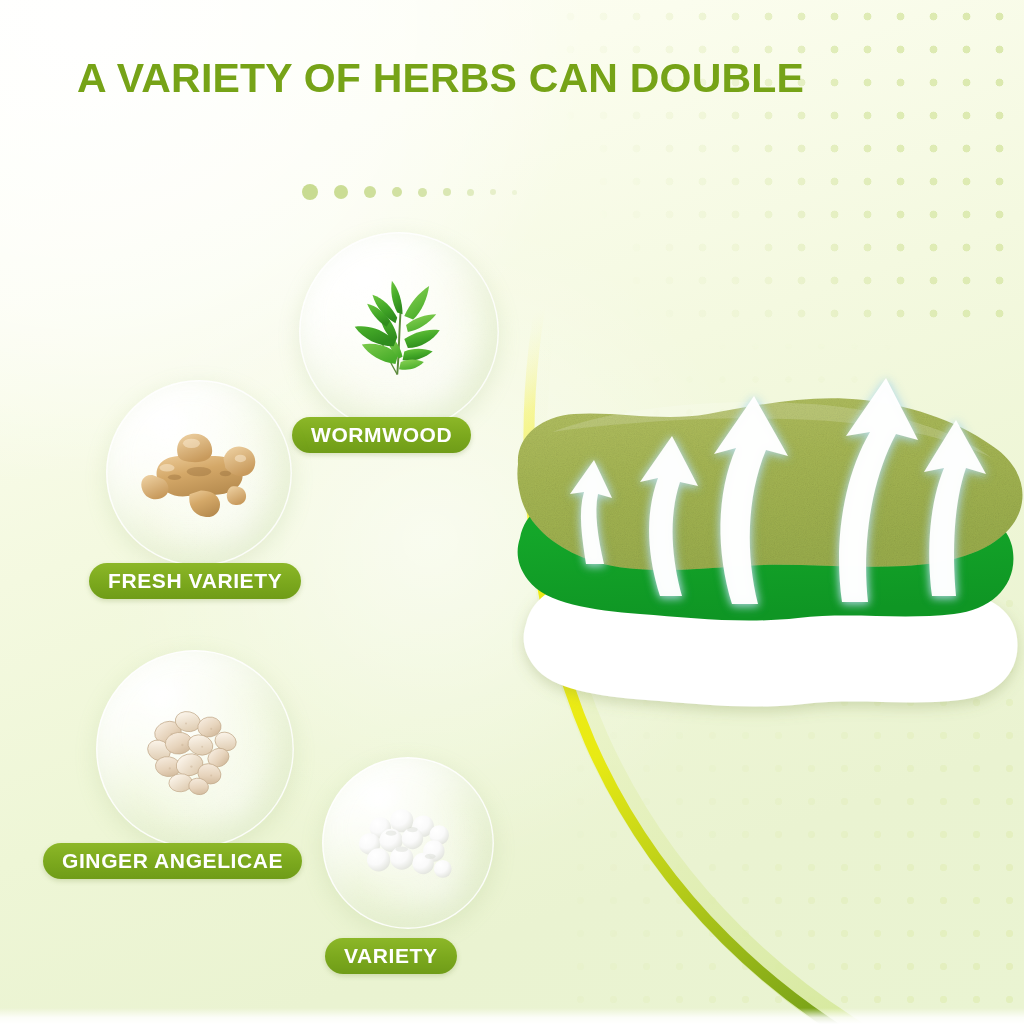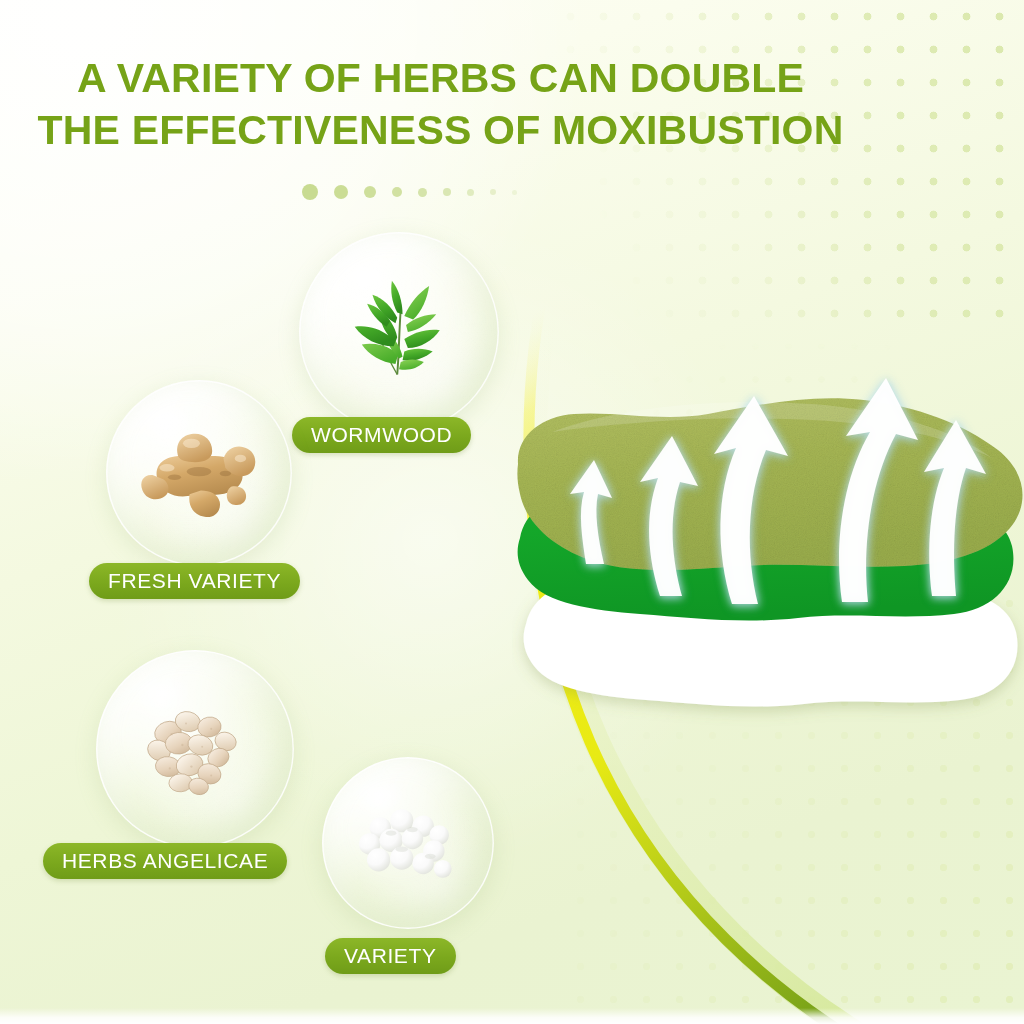--- a/index.html
+++ b/index.html
@@ -156,21 +156,21 @@
     position: absolute;
     display: inline-flex;
     align-items: center;
     justify-content: center;
     height: 36px;
     padding: 0 19px;
     border-radius: 18px;
     background: linear-gradient(180deg, #8cb728 0%, #7ba81d 55%, #6f9c18 100%);
     color: #ffffff;
     font-size: 21px;
-    font-weight: normal;
+    font-weight: bold;
     letter-spacing: 0.6px;
     white-space: nowrap;
     box-shadow: 0 2px 5px rgba(110,140,50,0.25);
   }
 
   
   .product {
     position: absolute;
     left: 512px; top: 352px;
     width: 520px; height: 440px;
@@ -183,21 +183,20 @@
 
   <div class="bg-base"></div>
   <div class="bg-glow-tl"></div>
   <div class="bg-glow-mid"></div>
   <div class="dots dots-tr"></div>
   <div class="dots dots-mid"></div>
   <div class="dots dots-br"></div>
 
   <div class="title-block">
     <span class="title-line">A VARIETY OF HERBS CAN DOUBLE</span>
-    <span class="title-line">THE EFFECTIVENESS OF MOXIBUSTION</span>
   </div>
 
   <div class="dot-row">
     <i style="width:16px;height:16px;opacity:.95"></i>
     <i style="width:14px;height:14px;opacity:.90"></i>
     <i style="width:12px;height:12px;opacity:.85"></i>
     <i style="width:10px;height:10px;opacity:.78"></i>
     <i style="width:9px;height:9px;opacity:.70"></i>
     <i style="width:8px;height:8px;opacity:.60"></i>
     <i style="width:7px;height:7px;opacity:.48"></i>
@@ -443,21 +442,21 @@
           <circle cx="88" cy="42" r="1.2"></circle>
             <circle cx="56" cy="60" r="1.3"></circle>
           <circle cx="78" cy="62" r="1.1"></circle>
             <circle cx="42" cy="86" r="1.2"></circle>
           <circle cx="66" cy="84" r="1.3"></circle>
             <circle cx="88" cy="94" r="1.1"></circle>
         </g>
       </svg>
     </div>
   </div>
-  <div class="pill" style="left:43px; top:843px;">HERBS ANGELICAE</div>
+  <div class="pill" style="left:43px; top:843px;">GINGER ANGELICAE</div>
 
   <div class="bubble" style="left:322px; top:757px; width:172px; height:172px;">
     <div class="bubble-art">
       <svg viewBox="0 0 130 110" width="116" height="98">
         <defs>
           <radialGradient id="ballG" cx="0.34" cy="0.28" r="0.78">
             <stop offset="0%" stop-color="#ffffff"></stop>
             <stop offset="55%" stop-color="#fafafa"></stop>
             <stop offset="100%" stop-color="#e2e4dd"></stop>
           </radialGradient>

